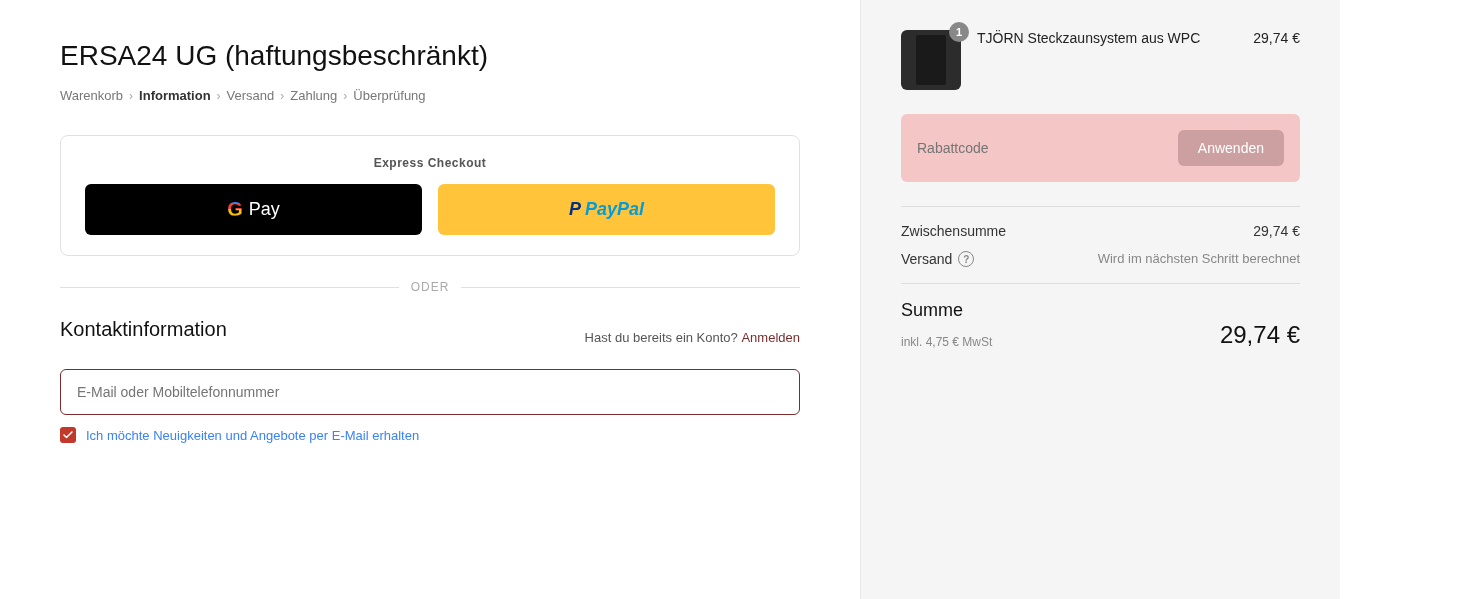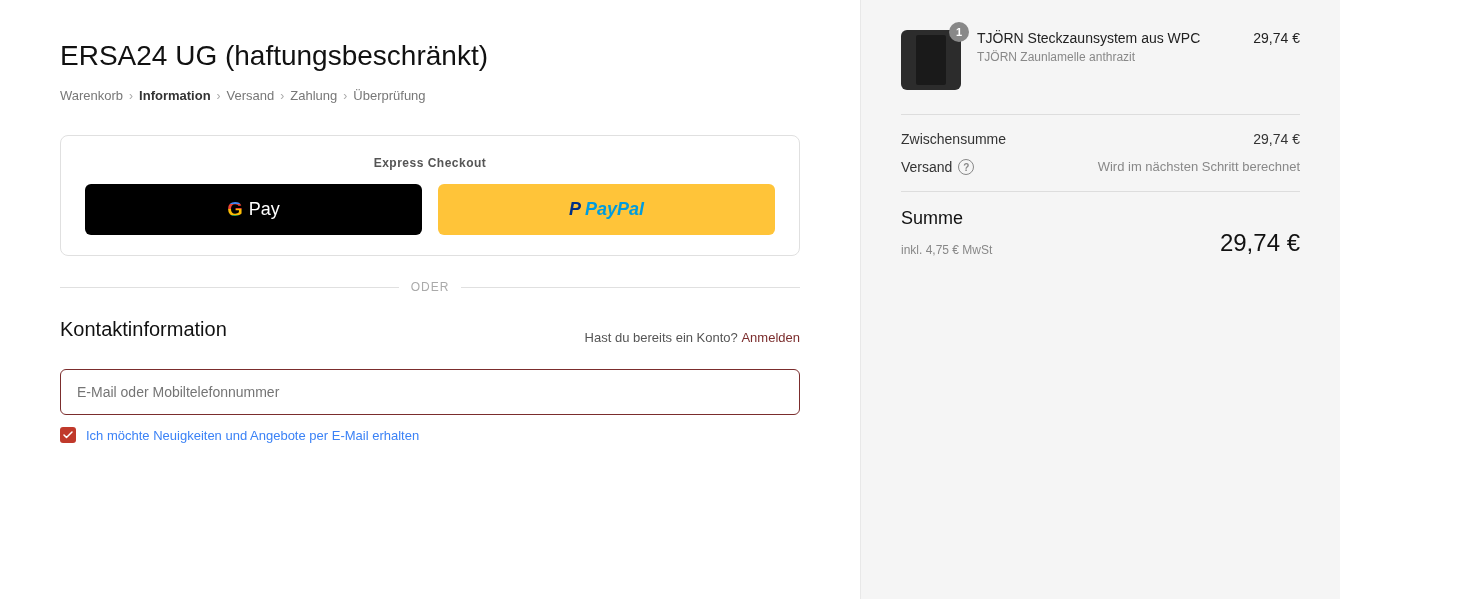--- a/index.html
+++ b/index.html
@@ -403,25 +403,28 @@
 
     <div class="product-row">
       <div class="product-image-wrap">
         <div class="product-badge">1</div>
         <div class="product-img-placeholder">
           <div class="product-img-inner"></div>
         </div>
       </div>
       <div class="product-info">
         <div class="product-name">TJÖRN Steckzaunsystem aus WPC</div>
-        <div class="product-sub">TJÖRN Zaunlamelle anthrazit</div>
       </div>
       <div class="product-price">29,74 €</div>
     </div>
 
+    <div class="discount-box">
+      <input class="discount-input" type="text" placeholder="Rabattcode" style="">
+      <button class="discount-btn">Anwenden</button>
+    </div>
 
     <div class="divider"></div>
 
     <div class="summary-row">
       <span class="summary-label">Zwischensumme</span>
       <span class="summary-value">29,74 €</span>
     </div>
 
     <div class="summary-row">
       <span class="summary-label">

